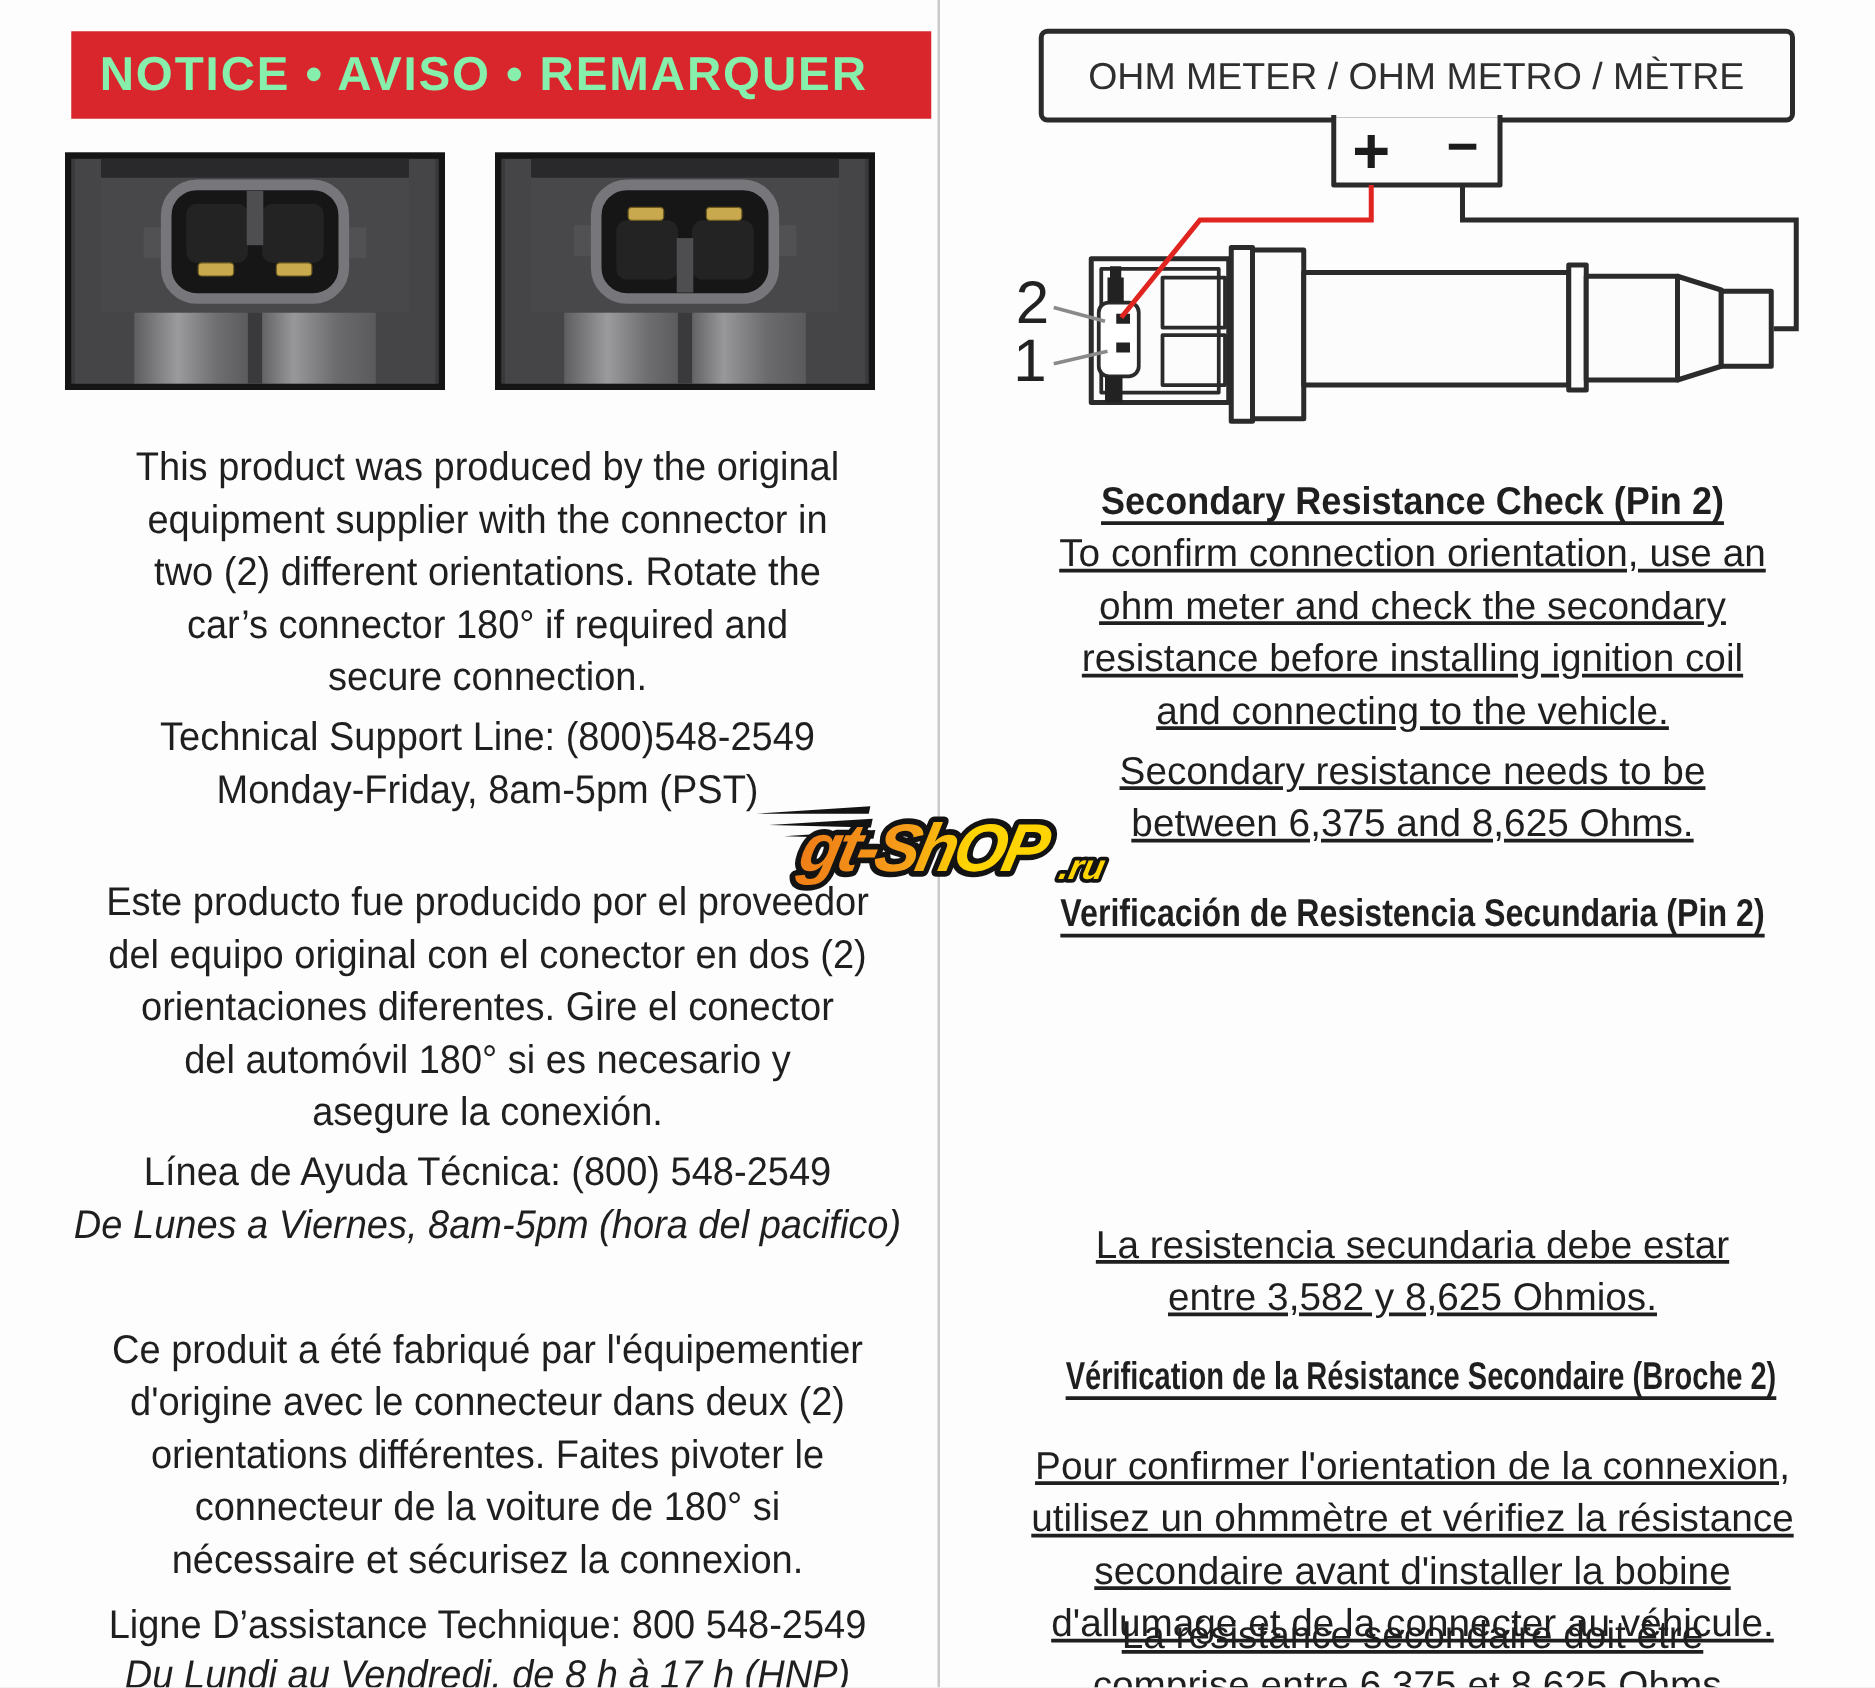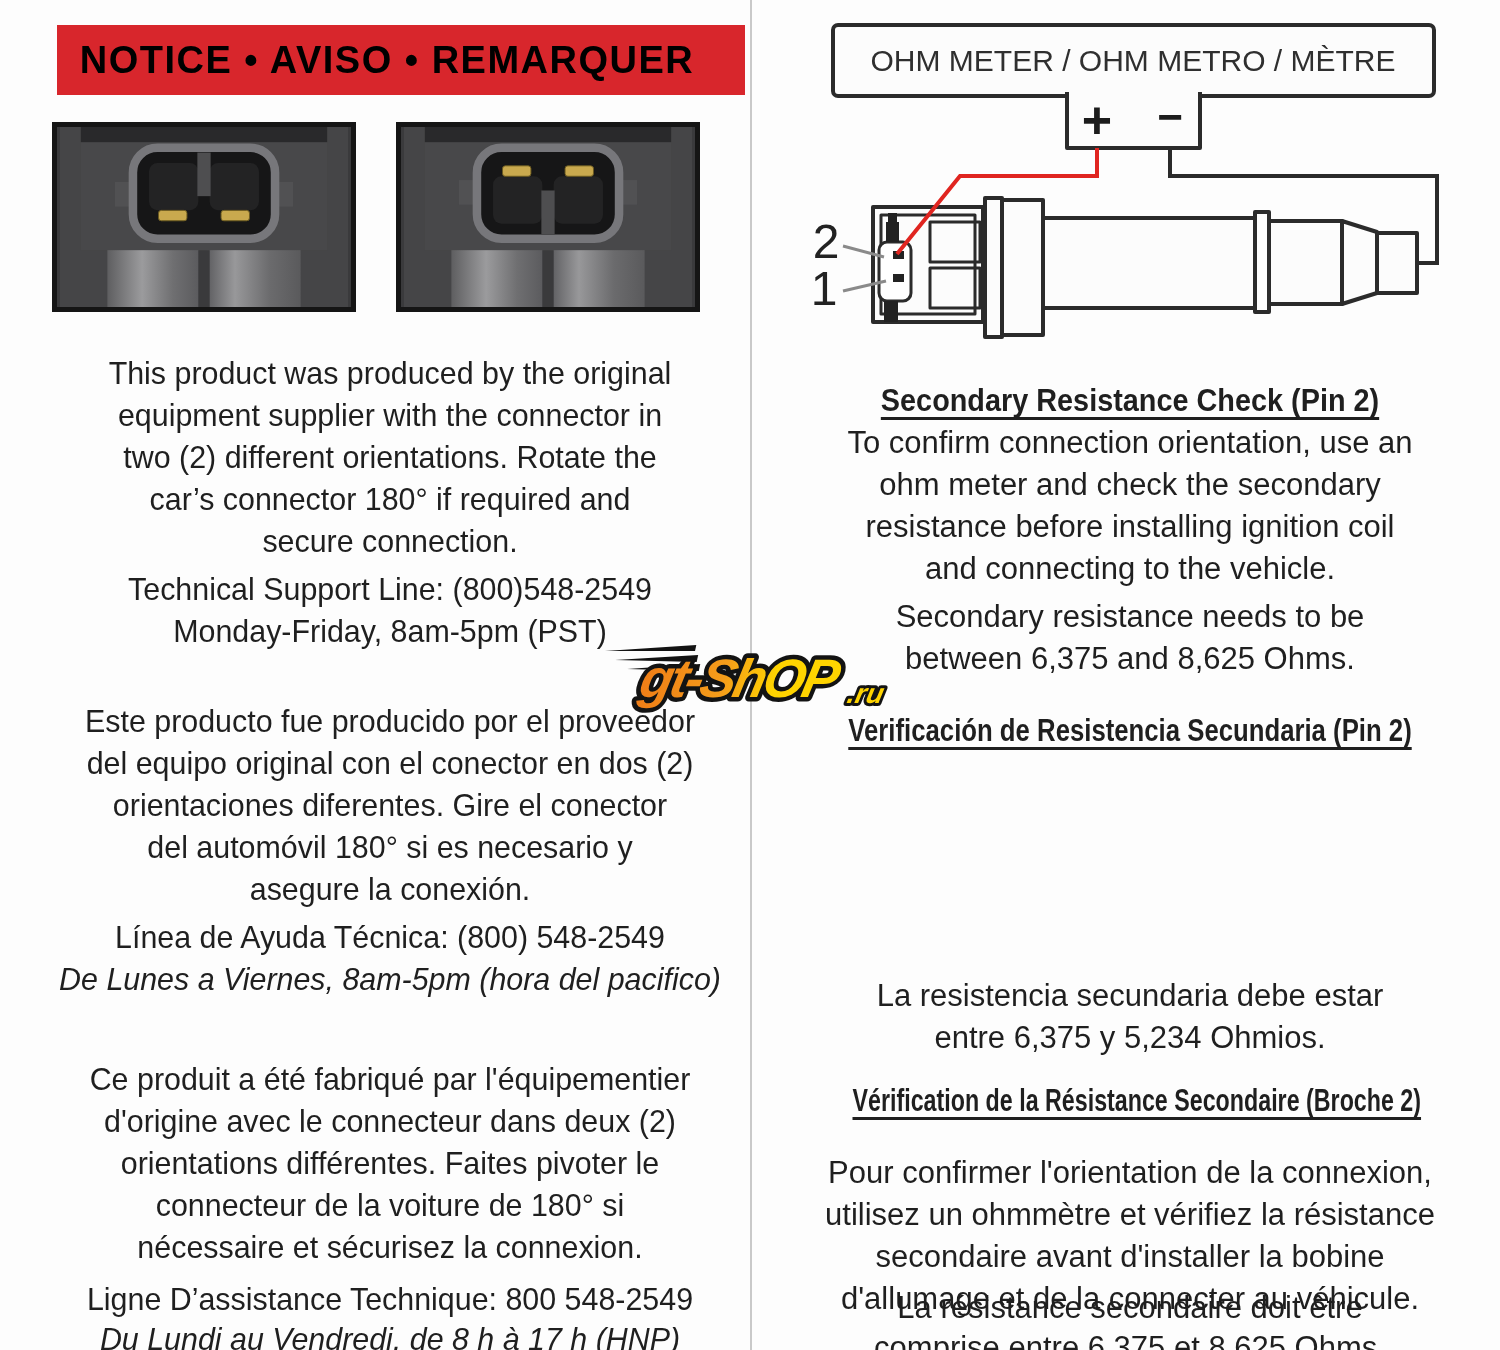--- a/index.html
+++ b/index.html
@@ -8,33 +8,33 @@
     background:#fdfdfd; overflow:hidden;
     font-family:"Liberation Sans","DejaVu Sans",sans-serif; color:#1f1f1f;
   }
   .divider{position:absolute; left:750px; top:0; width:2px; height:1350px; background:#c9c9c9;}
   .banner{
     position:absolute; left:57px; top:25px; width:688px; height:70px;
     background:#d8262c; display:flex; align-items:center; justify-content:center;
     padding-right:28px; box-sizing:border-box;
   }
   .banner span{
-    color:#000000; font-weight:bold; font-size:38px; letter-spacing:1.5px; white-space:pre;
+    color:#86efac; font-weight:bold; font-size:38px; letter-spacing:1.5px; white-space:pre;
   }
   .photo{
     position:absolute; top:122px; width:294px; height:180px;
     border:5px solid #151515; background:#3a3a3c;
   }
   .photo svg{display:block;}
   .tblock{
     position:absolute; text-align:center; font-size:32px; line-height:42px;
     white-space:pre; transform-origin:50% 0;
   }
   .left-col{left:30px; width:720px; transform:scaleX(0.95);}
-  .right-col{left:760px; width:740px; font-size:31px;}
+  .right-col{left:760px; width:740px; font-size:31px;text-decoration:underline;}
   .heading{font-weight:bold; text-decoration:underline; text-decoration-thickness:3px; text-underline-offset:6px;}
   .italic{font-style:italic;}
   .diagram{position:absolute; left:755px; top:0; width:745px; height:372px;}
   .watermark{position:absolute; left:594px; top:637px; width:316px; height:80px; z-index:30;}
   .lh40{line-height:40px;}
 </style>
 </head>
 <body>
 
 <div class="page">
@@ -173,21 +173,21 @@
   <div class="tblock right-col heading" style="top:380px; transform:scaleX(0.93);">Secondary Resistance Check (Pin 2)</div>
   <div class="tblock right-col" style="top:422px;">To confirm connection orientation, use an
 ohm meter and check the secondary
 resistance before installing ignition coil
 and connecting to the vehicle.</div>
   <div class="tblock right-col" style="top:596px;">Secondary resistance needs to be
 between 6,375 and 8,625 Ohms.</div>
 
   <div class="tblock right-col heading" style="top:710px; transform:scaleX(0.83);">Verificación de Resistencia Secundaria (Pin 2)</div>
   <div class="tblock right-col" style="top:975px;">La resistencia secundaria debe estar
-entre 6,375 y 5,234 Ohmios.</div>
+entre 3,582 y 8,625 Ohmios.</div>
 
   <div class="tblock right-col heading" style="top:1080px; transform:scaleX(0.75);">Vérification de la Résistance Secondaire (Broche 2)</div>
   <div class="tblock right-col" style="top:1152px;">Pour confirmer l'orientation de la connexion,
 utilisez un ohmmètre et vérifiez la résistance
 secondaire avant d'installer la bobine
 d'allumage et de la connecter au véhicule.</div>
   <div class="tblock right-col lh40" style="top:1288px;">La résistance secondaire doit être
 comprise entre 6,375 et 8,625 Ohms.</div>
 
   <div class="watermark">

